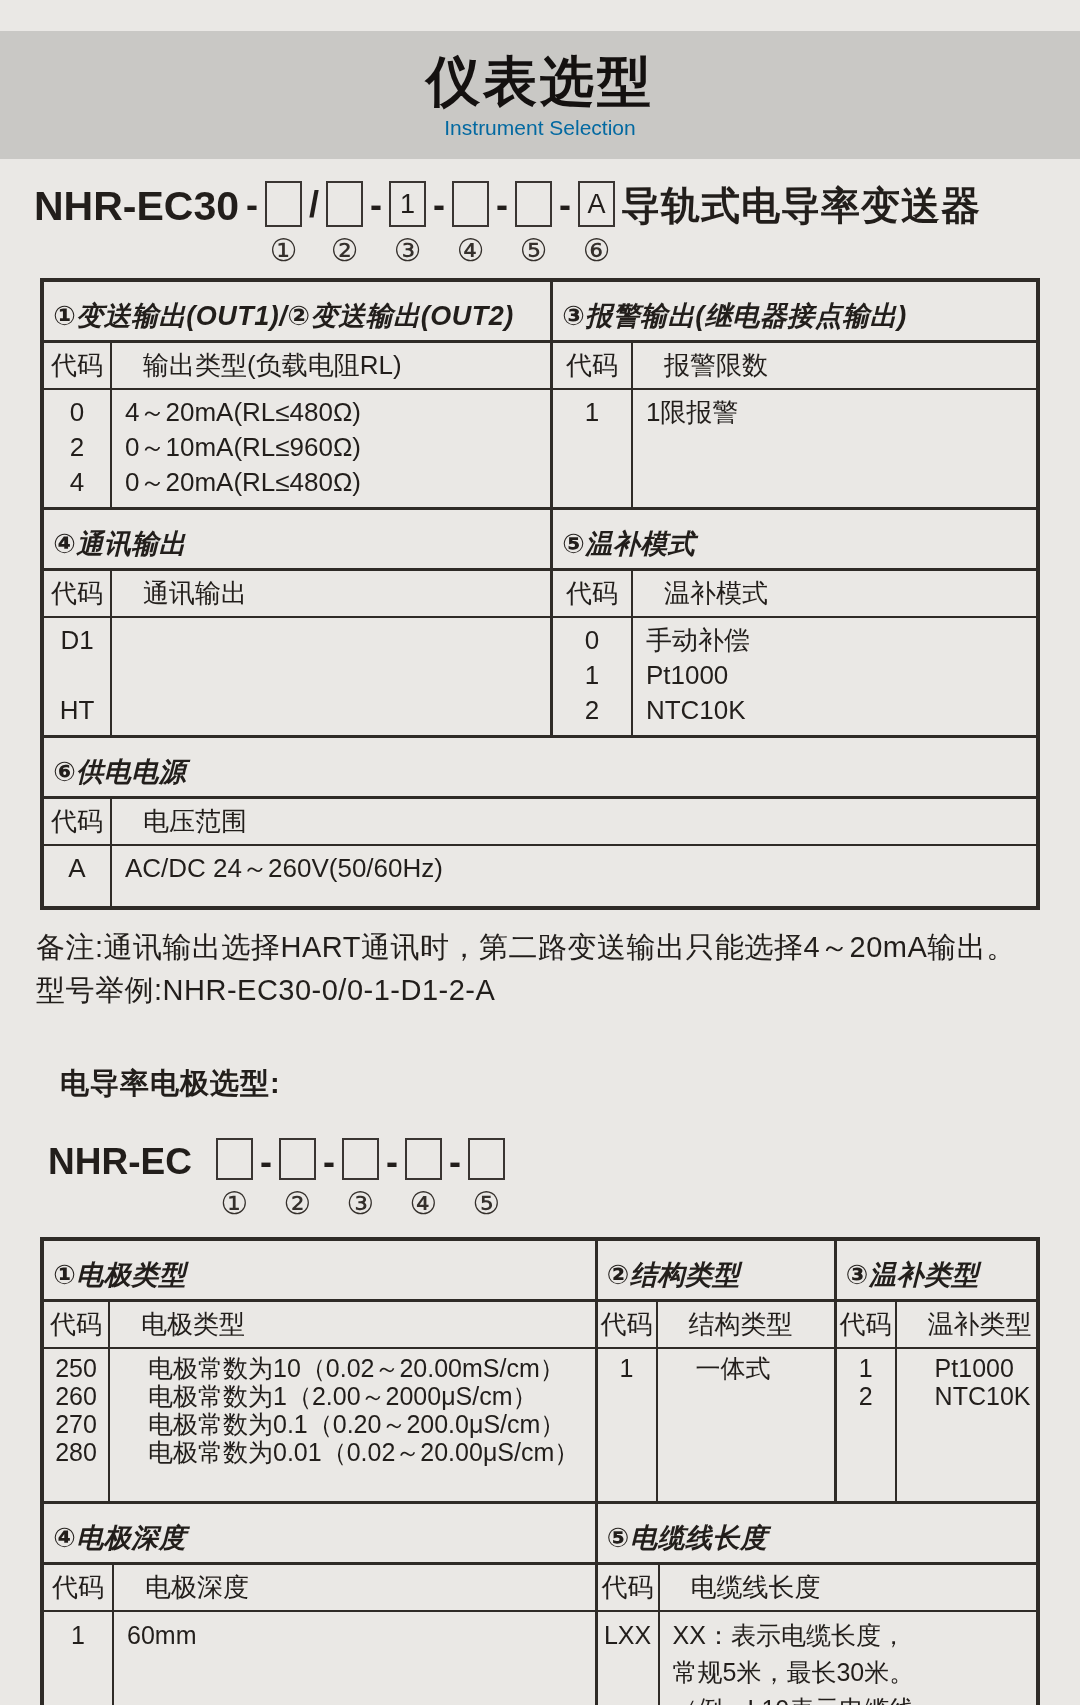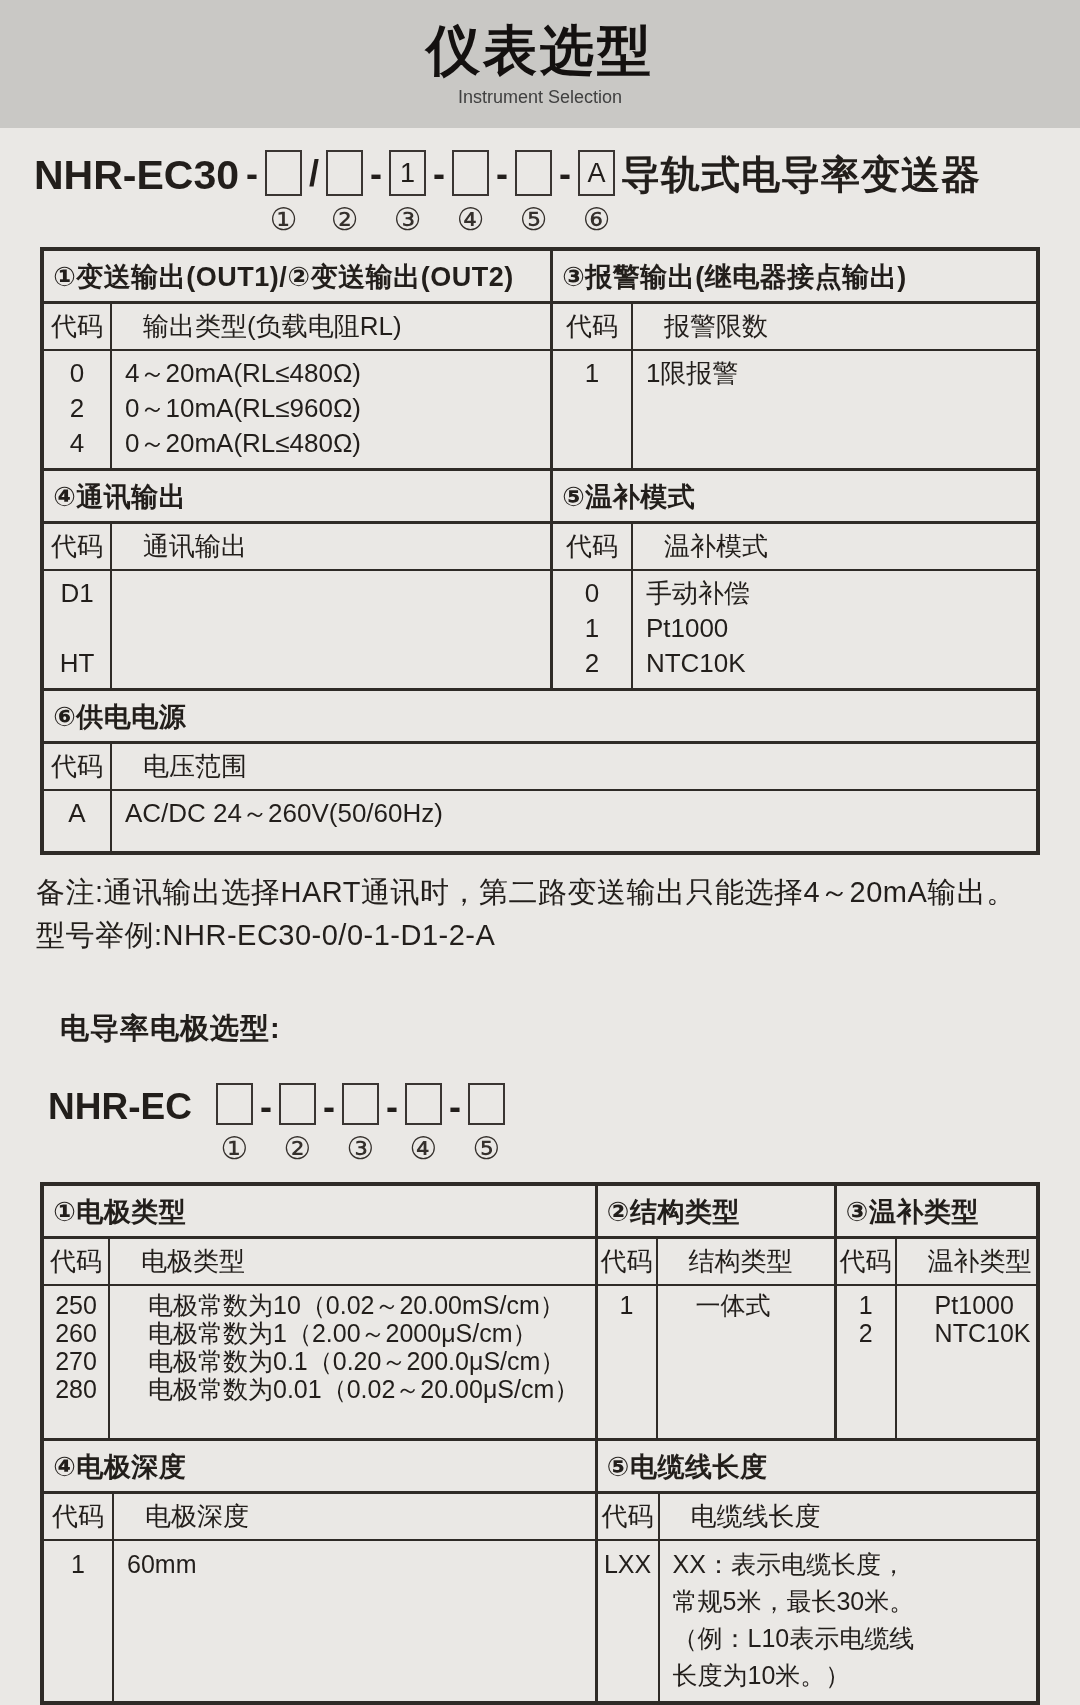--- a/index.html
+++ b/index.html
@@ -7,34 +7,35 @@
     position: relative;
     width: 1080px;
     height: 1705px;
     background: #eae8e5;
     color: #221e1b;
     font-family: "Liberation Sans", "DejaVu Sans", sans-serif;
     overflow: hidden;
   }
   
   .banner {
+    margin-top: 31px;
     background: #c9c8c5;
     text-align: center;
     padding: 20px 0 16px 0;
   }
   .banner-title {
     font-size: 54px;
     font-weight: bold;
     letter-spacing: 3px;
     color: #141110;
     line-height: 60px;
   }
   .banner-subtitle {
-    font-size: 18px;
-    color: #404040;
+    font-size: 21px;
+    color: #0369a1;
     line-height: 30px;
     margin-top: 2px;
   }
   
   .model-line {
     display: flex;
     align-items: flex-start;
     margin: 22px 0 0 34px;
   }
   .model-line.second { margin: 34px 0 0 48px; }
@@ -95,25 +96,26 @@
   .w51 { width: 51%; }
   .w49 { width: 49%; }
   .w100 { width: 100%; }
   .w55 { width: 55.5%; }
   .w24 { width: 24.1%; }
   .w20 { width: 20.4%; }
   .w44 { width: 44.5%; }
   .ptitle {
     font-size: 27px;
     font-weight: bold;
-    padding: 8px 6px 6px 9px;
+    padding: 16px 6px 6px 9px;
     border-bottom: 3px solid #2f2b27;
     letter-spacing: 0.5px;
     white-space: nowrap;
     overflow: hidden;
+    font-style: italic;
   }
   .phead {
     display: flex;
     border-bottom: 2px solid #2f2b27;
     font-size: 26px;
   }
   .phead .code { padding: 5px 0 4px 0; }
   .phead .desc { padding: 5px 0 5px 31px; }
   .pdata { display: flex; flex: 1; font-size: 26px; }
   .pdata .code { padding: 5px 0 7px 0; white-space: pre-line; }

